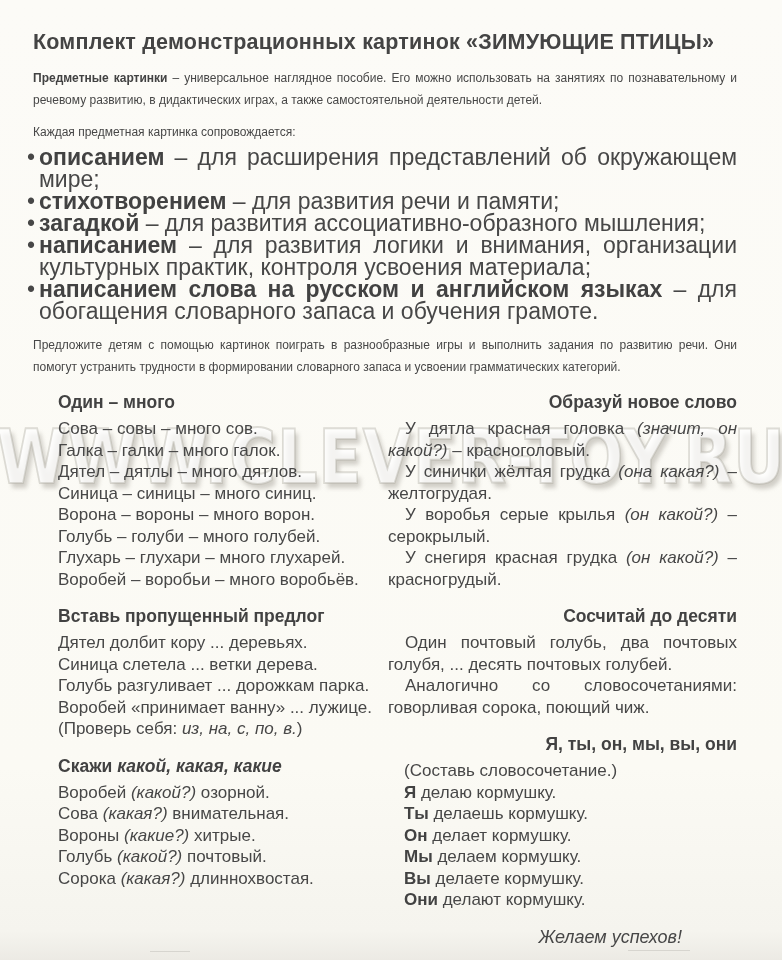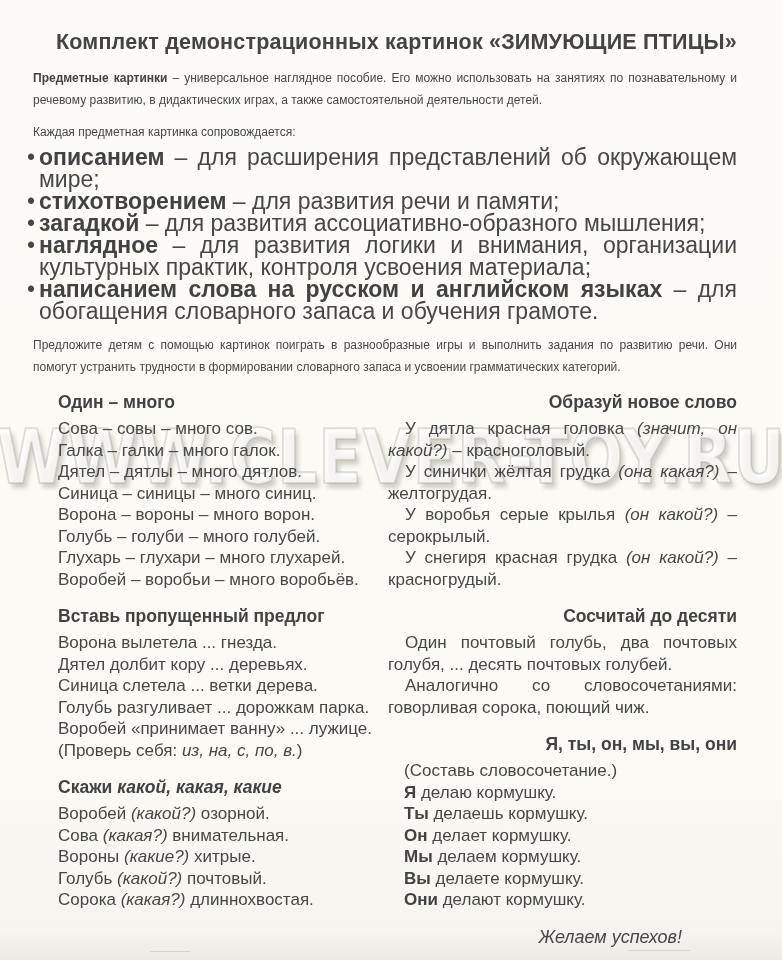--- a/index.html
+++ b/index.html
@@ -9,21 +9,21 @@
     background:#f2f1ec;
   }
   .page {
     position:relative; width:782px; height:960px;
     color:#474747;
     background:linear-gradient(180deg,#fcfbf7 0%,#fbfaf4 80%,#f5f4ee 97%,#eceae4 100%);
   }
   .content { position:relative; z-index:1; padding:30px 45px 0 33px; }
 
   .title {
-    font-size:21.5px; font-weight:bold; text-align:right;
+    font-size:21.5px; font-weight:bold; text-align:left;
     margin:0 0 12px 0; color:#444; letter-spacing:0.2px;
   }
   .para { font-size:12px; line-height:22px; margin:0 0 10px 0; }
   .justify { text-align:justify; }
   .lead { margin-bottom:3px; }
 
   .bullets { margin:0 0 12px -6px; }
   .bullets .line {
     position:relative; padding-left:12px;
     font-size:23px; line-height:22px; text-align:justify;
@@ -76,21 +76,21 @@
     <h1 class="title">Комплект демонстрационных картинок «ЗИМУЮЩИЕ ПТИЦЫ»</h1>
 
     <p class="para justify"><span class="b">Предметные картинки</span><span> – универсальное наглядное пособие. Его можно использовать на занятиях по познавательному и речевому развитию, в дидактических играх, а также самостоятельной деятельности детей.</span></p>
 
     <p class="para lead">Каждая предметная картинка сопровождается:</p>
 
     <div class="bullets">
         <div class="line"><span class="b">описанием</span><span> – для расширения представлений об окружающем мире;</span></div>
         <div class="line"><span class="b">стихотворением</span><span> – для развития речи и памяти;</span></div>
         <div class="line"><span class="b">загадкой</span><span> – для развития ассоциативно-образного мышления;</span></div>
-        <div class="line"><span class="b">наглядное</span><span> – для развития логики и внимания, организации культурных практик, контроля усвоения материала;</span></div>
+        <div class="line"><span class="b">написанием</span><span> – для развития логики и внимания, организации культурных практик, контроля усвоения материала;</span></div>
         <div class="line"><span class="b">написанием слова на русском и английском языках</span><span> – для обогащения словарного запаса и обучения грамоте.</span></div>
       </div>
 
     <p class="para justify">Предложите детям с помощью картинок поиграть в разнообразные игры и выполнить задания по развитию речи. Они помогут устранить трудности в формировании словарного запаса и усвоении грамматических категорий.</p>
 
     <div class="cols">
       <div class="col-left">
 
         <div class="sec">
           <h2 class="h"><span class="b">Один – много</span></h2>
@@ -102,21 +102,20 @@
               <div class="line"><span>Ворона – вороны – много ворон.</span></div>
               <div class="line"><span>Голубь – голуби – много голубей.</span></div>
               <div class="line"><span>Глухарь – глухари – много глухарей.</span></div>
               <div class="line"><span>Воробей – воробьи – много воробьёв.</span></div>
             </div>
         </div>
 
         <div class="sec">
           <h2 class="h"><span class="b">Вставь пропущенный предлог</span></h2>
           <div class="lines">
-              <div class="line"><span>Ворона вылетела ... гнезда.</span></div>
               <div class="line"><span>Дятел долбит кору ... деревьях.</span></div>
               <div class="line"><span>Синица слетела ... ветки дерева.</span></div>
               <div class="line"><span>Голубь разгуливает ... дорожкам парка.</span></div>
               <div class="line"><span>Воробей «принимает ванну» ... лужице.</span></div>
               <div class="line"><span>(Проверь себя: </span><span class="i">из, на, с, по, в.</span><span>)</span></div>
             </div>
         </div>
 
         <div class="sec">
           <h2 class="h"><span class="b">Скажи </span><span class="b i">какой, какая, какие</span></h2>

